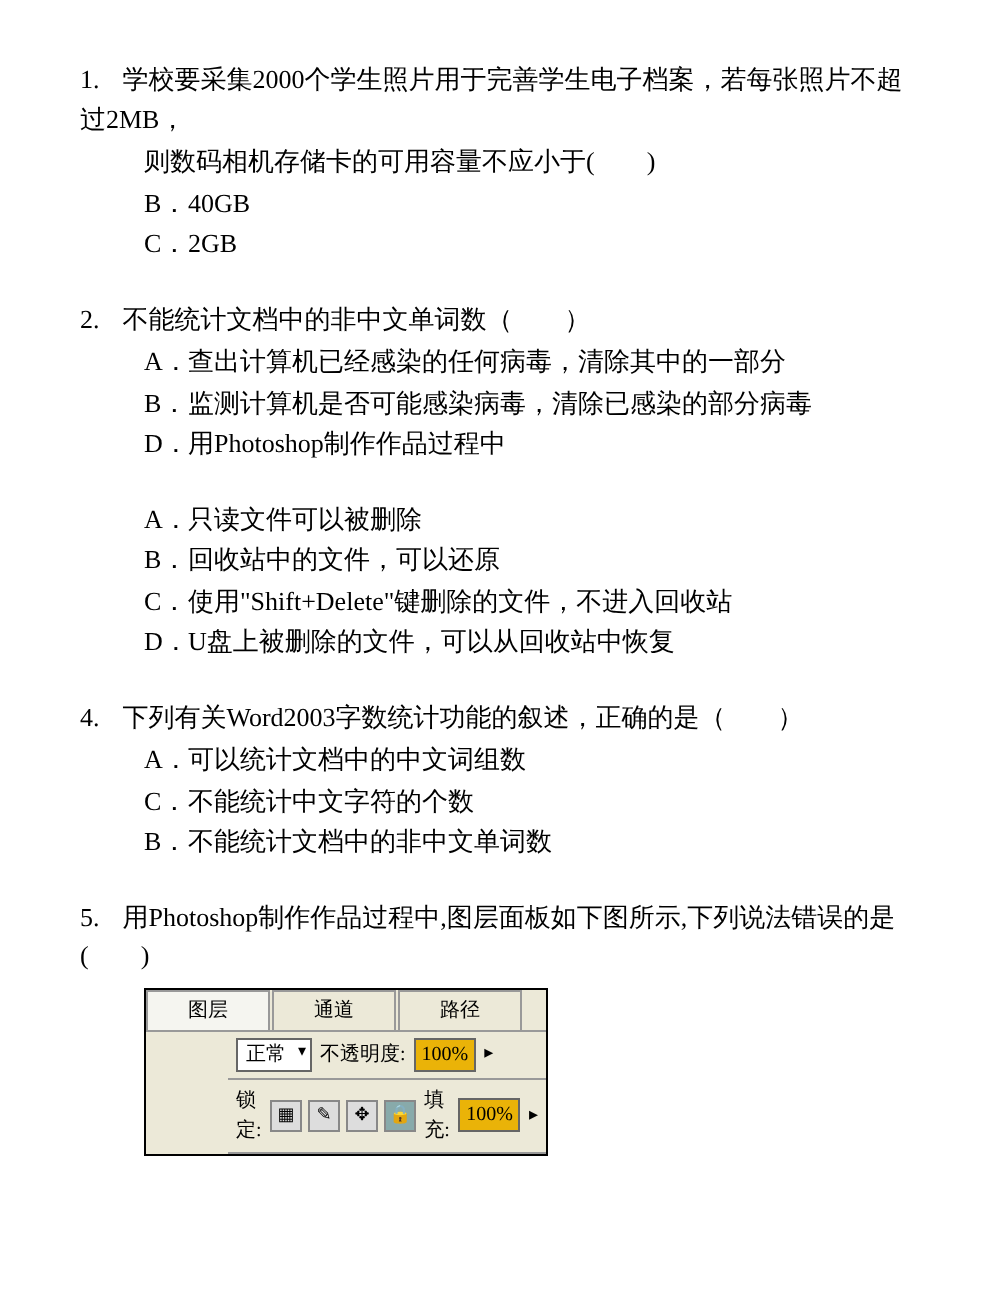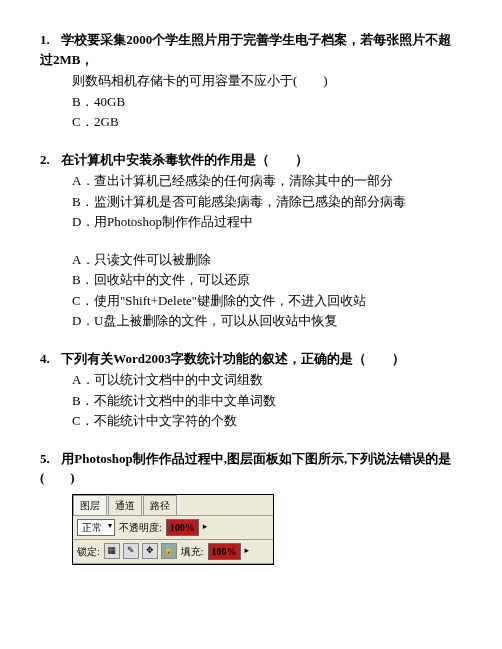--- a/index.html
+++ b/index.html
@@ -11,21 +11,20 @@
       width: 502px;
       box-sizing: border-box;
       background: #fff;
       color: #000;
     }
     .question {
       margin-bottom: 18px;
     }
     .q-text {
       margin-bottom: 2px;
-      font-weight: bold;
     }
     .q-num {
       display: inline-block;
       min-width: 18px;
     }
     .indent {
       padding-left: 32px;
     }
     .options {
       padding-left: 32px;
@@ -45,57 +44,57 @@
       width: 200px;
       background: #ece9d8;
     }
     .ps-tabs {
       display: flex;
       font-size: 10px;
       background: #ece9d8;
       border-bottom: 1px solid #999;
     }
     .ps-tab {
-      padding: 2px 6px;
+      padding: 2px 20px;
       border: 1px solid #999;
       border-bottom: none;
       background: #ece9d8;
       margin-right: 1px;
     }
     .ps-tab.active {
       background: #f5f5f0;
     }
     .ps-toolbar {
       display: flex;
       align-items: center;
       padding: 3px 4px;
       font-size: 10px;
       background: #ece9d8;
       border-bottom: 1px solid #999;
       gap: 4px;
+      margin-left: 41px;
     }
     .ps-select {
       border: 1px solid #666;
       padding: 0 12px 0 4px;
       background: #fff;
       font-size: 10px;
       position: relative;
     }
     .ps-select::after {
       content: "▾";
       position: absolute;
       right: 2px;
       font-size: 8px;
     }
     .ps-percent {
       border: 1px solid #666;
       padding: 0 3px;
-      background: #b91c1c;
+      background: #eab308;
       font-size: 10px;
-      font-weight: bold;
     }
     .ps-arrow {
       font-size: 9px;
     }
     .ps-iconrow {
       display: flex;
       padding: 2px;
       background: #ece9d8;
       border-bottom: 1px solid #999;
       gap: 3px;
@@ -125,21 +124,21 @@
   <div class="indent">则数码相机存储卡的可用容量不应小于(　　)</div>
   <div class="options">
     <div class="opt"><span class="opt-letter">B．</span><span>40GB</span></div>
     <div class="opt"><span class="opt-letter">C．</span><span>2GB</span></div>
   </div>
 </div>
 
 <div class="question">
   <div class="q-text">
     <span class="q-num">2.</span>
-    <span>在计算机中安装杀毒软件的作用是（　　）</span>
+    <span>不能统计文档中的非中文单词数（　　）</span>
   </div>
   <div class="options">
     <div class="opt"><span class="opt-letter">A．</span><span>查出计算机已经感染的任何病毒，清除其中的一部分</span></div>
     <div class="opt"><span class="opt-letter">B．</span><span>监测计算机是否可能感染病毒，清除已感染的部分病毒</span></div>
     <div class="opt"><span class="opt-letter">D．</span><span>用Photoshop制作作品过程中</span></div>
   </div>
 </div>
 
 <div class="question">
   <div class="options">
@@ -150,22 +149,22 @@
   </div>
 </div>
 
 <div class="question">
   <div class="q-text">
     <span class="q-num">4.</span>
     <span>下列有关Word2003字数统计功能的叙述，正确的是（　　）</span>
   </div>
   <div class="options">
     <div class="opt"><span class="opt-letter">A．</span><span>可以统计文档中的中文词组数</span></div>
+    <div class="opt"><span class="opt-letter">C．</span><span>不能统计中文字符的个数</span></div>
     <div class="opt"><span class="opt-letter">B．</span><span>不能统计文档中的非中文单词数</span></div>
-    <div class="opt"><span class="opt-letter">C．</span><span>不能统计中文字符的个数</span></div>
   </div>
 </div>
 
 <div class="question">
   <div class="q-text">
     <span class="q-num">5.</span>
     <span>用Photoshop制作作品过程中,图层面板如下图所示,下列说法错误的是(　　)</span>
   </div>
 
   <div class="ps-image">

